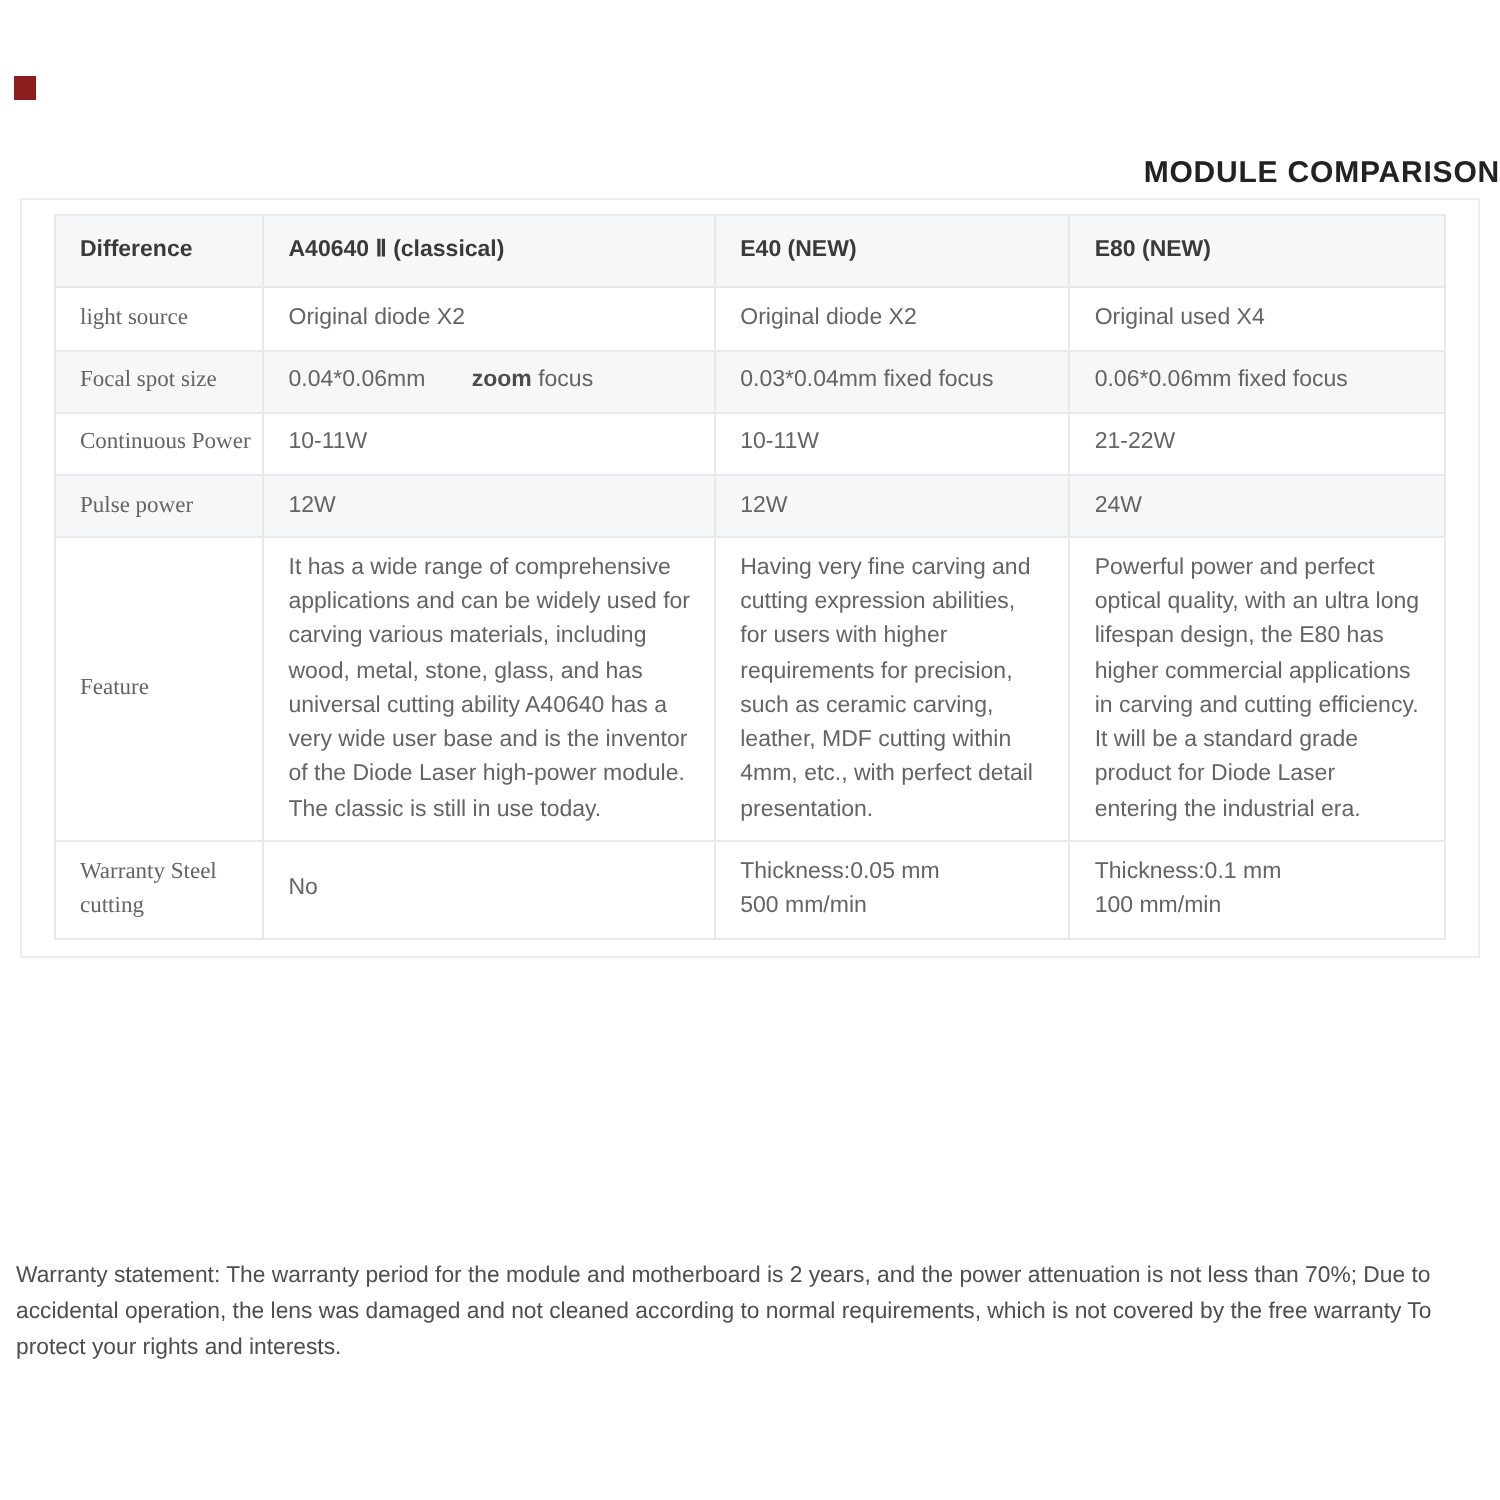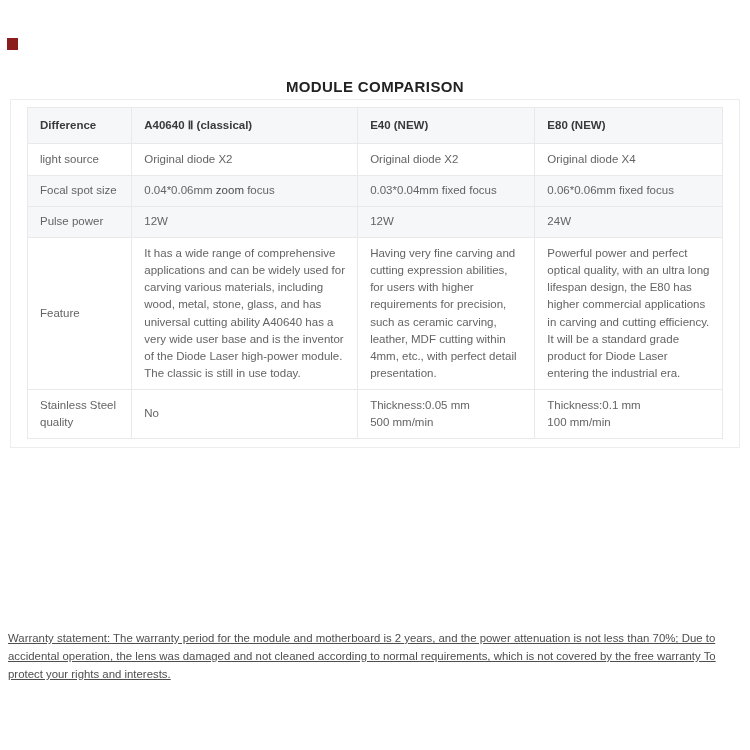--- a/index.html
+++ b/index.html
@@ -8,21 +8,21 @@
     width: 750px; height: 750px; background: #ffffff;
     font-family: "Liberation Sans", sans-serif; position: relative;
     overflow: hidden;
   }
   .red-marker {
     position: absolute; left: 7px; top: 38px; width: 11px; height: 12px;
     background: #8b1e1c;
   }
   .page-title {
     position: absolute; top: 78px; left: 0; right: 0;
-    text-align: center; font-size: 15px; font-weight: bold;
+    text-align: right; font-size: 15px; font-weight: bold;
     color: #222222; letter-spacing: 0.4px;
   }
   .table-wrap {
     position: absolute; top: 99px; left: 10px; width: 730px;
     border: 1px solid #ededef; background: #ffffff;
     padding: 7px 16px 8px 16px;
   }
   table.cmp {
     width: 100%; border-collapse: collapse; table-layout: fixed;
   }
@@ -31,27 +31,27 @@
     font-size: 11.5px; line-height: 1.5;
     color: #646464; font-weight: normal;
     text-align: left; vertical-align: middle;
     padding: 6.5px 12px 6.5px 12px;
     word-wrap: break-word;
   }
   table.cmp thead th {
     color: #3a3a3a; font-weight: bold;
     padding-top: 9px; padding-bottom: 9px;
   }
-  table.cmp td.rowlabel { padding-right: 5px; }
+  table.cmp td.rowlabel { padding-right: 5px; font-family: Liberation Serif, serif; }
   tr.striped { background: #f6f7f9; }
-  .boldpart { font-weight: normal; color: #4c4c4c; }
+  .boldpart { font-weight: bold; color: #4c4c4c; margin-left: 20px; }
   .prewrap { white-space: pre-line; }
   .footer-note {
     position: absolute; top: 629px; left: 8px; width: 737px;
-    font-size: 11.4px; line-height: 1.58; color: #4e4e4e; text-decoration: underline;
+    font-size: 11.4px; line-height: 1.58; color: #4e4e4e;
   }
 </style>
 </head>
 <body>
 
 <div class="red-marker"></div>
 
 <div class="page-title">MODULE COMPARISON</div>
 
 <div class="table-wrap">
@@ -68,42 +68,48 @@
         <th>A40640 Ⅱ (classical)</th>
         <th>E40 (NEW)</th>
         <th>E80 (NEW)</th>
       </tr>
     </thead>
     <tbody>
       <tr>
         <td class="rowlabel">light source</td>
         <td>Original diode X2</td>
         <td>Original diode X2</td>
-        <td>Original diode X4</td>
+        <td>Original used X4</td>
       </tr>
       <tr class="striped">
         <td class="rowlabel">Focal spot size</td>
         <td><span>0.04*0.06mm </span><span class="boldpart">zoom</span><span> focus</span></td>
         <td>0.03*0.04mm fixed focus</td>
         <td>0.06*0.06mm fixed focus</td>
+      </tr>
+      <tr>
+        <td class="rowlabel">Continuous Power</td>
+        <td>10-11W</td>
+        <td>10-11W</td>
+        <td>21-22W</td>
       </tr>
       <tr class="striped">
         <td class="rowlabel">Pulse power</td>
         <td>12W</td>
         <td>12W</td>
         <td>24W</td>
       </tr>
       <tr>
         <td class="rowlabel">Feature</td>
         <td>It has a wide range of comprehensive applications and can be widely used for carving various materials, including wood, metal, stone, glass, and has universal cutting ability A40640 has a very wide user base and is the inventor of the Diode Laser high-power module. The classic is still in use today.</td>
         <td>Having very fine carving and cutting expression abilities, for users with higher requirements for precision, such as ceramic carving, leather, MDF cutting within 4mm, etc., with perfect detail presentation.</td>
         <td>Powerful power and perfect optical quality, with an ultra long lifespan design, the E80 has higher commercial applications in carving and cutting efficiency. It will be a standard grade product for Diode Laser entering the industrial era.</td>
       </tr>
       <tr>
-        <td class="rowlabel">Stainless Steel quality</td>
+        <td class="rowlabel">Warranty Steel cutting</td>
         <td>No</td>
         <td class="prewrap">Thickness:0.05 mm
 500 mm/min</td>
         <td class="prewrap">Thickness:0.1 mm
 100 mm/min</td>
       </tr>
     </tbody>
   </table>
 </div>
 

